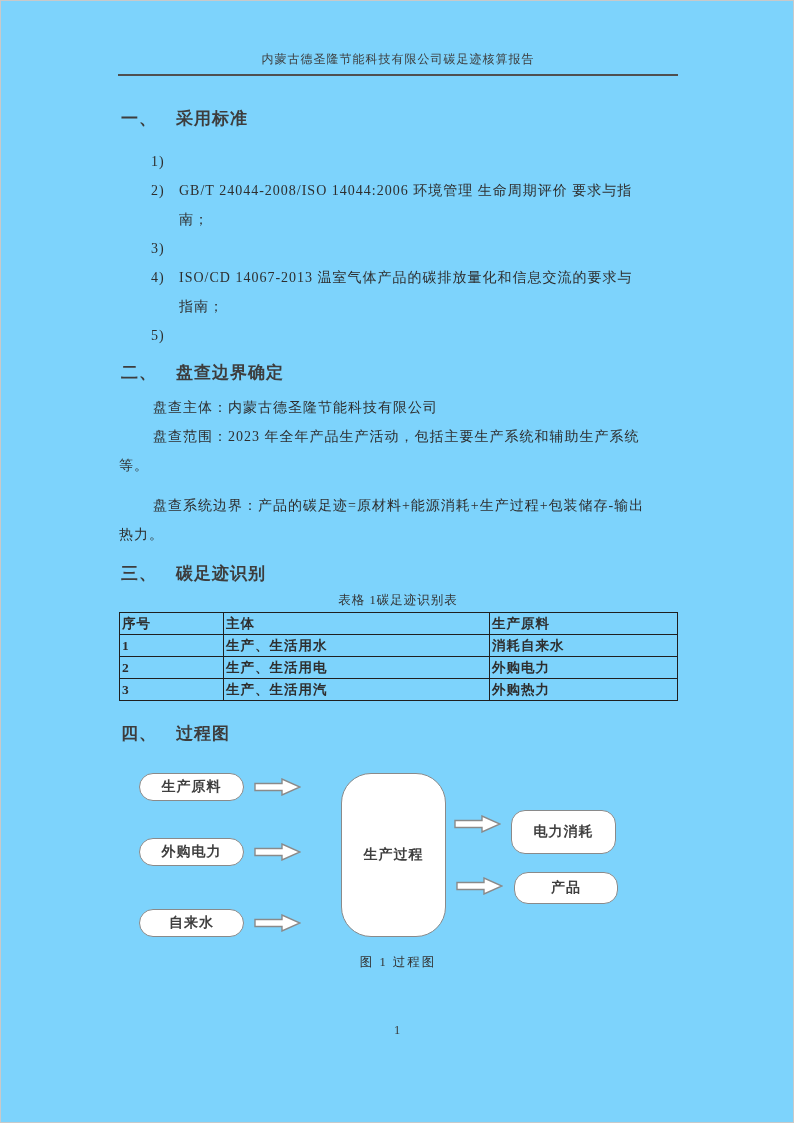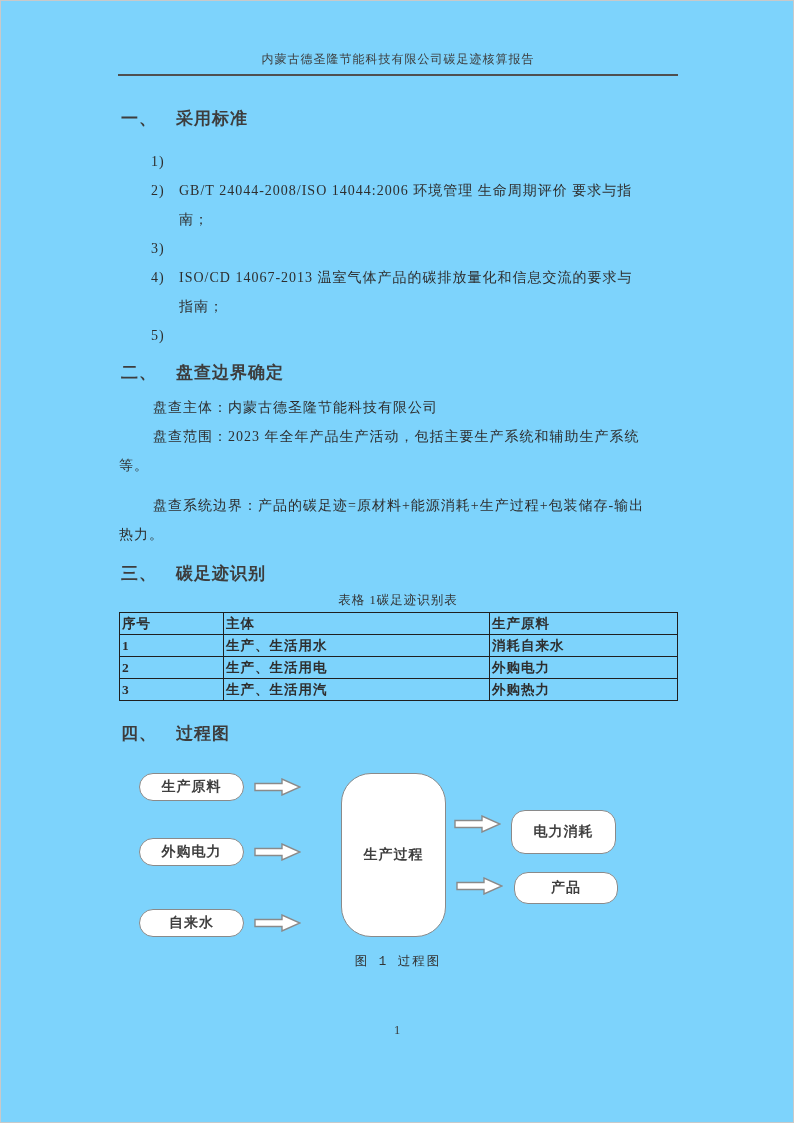--- a/index.html
+++ b/index.html
@@ -64,21 +64,21 @@
   .in3 { left:20px;  top:144px; width:105px; height:28px; }
   .proc { left:222px; top:8px;  width:105px; height:164px; border-radius:30px;font-family:Liberation Mono, monospace; }
   .out1 { left:392px; top:45px;  width:105px; height:44px; }
   .out2 { left:395px; top:107px; width:104px; height:32px; }
   .arrow { position:absolute; width:47px; height:18px; }
   .ar1 { left:135px; top:13px; }
   .ar2 { left:135px; top:78px; }
   .ar3 { left:135px; top:149px; }
   .ar4 { left:335px; top:50px; }
   .ar5 { left:337px; top:112px; }
-  .fig-caption { text-align:center; font-size:12.5px; letter-spacing:2px; line-height:18px; margin-top:8px; color:#333;font-family:Liberation Mono, monospace; }
+  .fig-caption { text-align:center; font-size:12.5px; letter-spacing:2px; line-height:18px; margin-top:8px; color:#333; }
 
   .page-number { position:absolute; top:1022px; left:0; width:100%; text-align:center; font-size:12.5px; color:#3a3a3a; }
 </style>
 </head>
 <body>
 
 <div class="page">
 
   <div class="doc-header">内蒙古德圣隆节能科技有限公司碳足迹核算报告</div>
 

